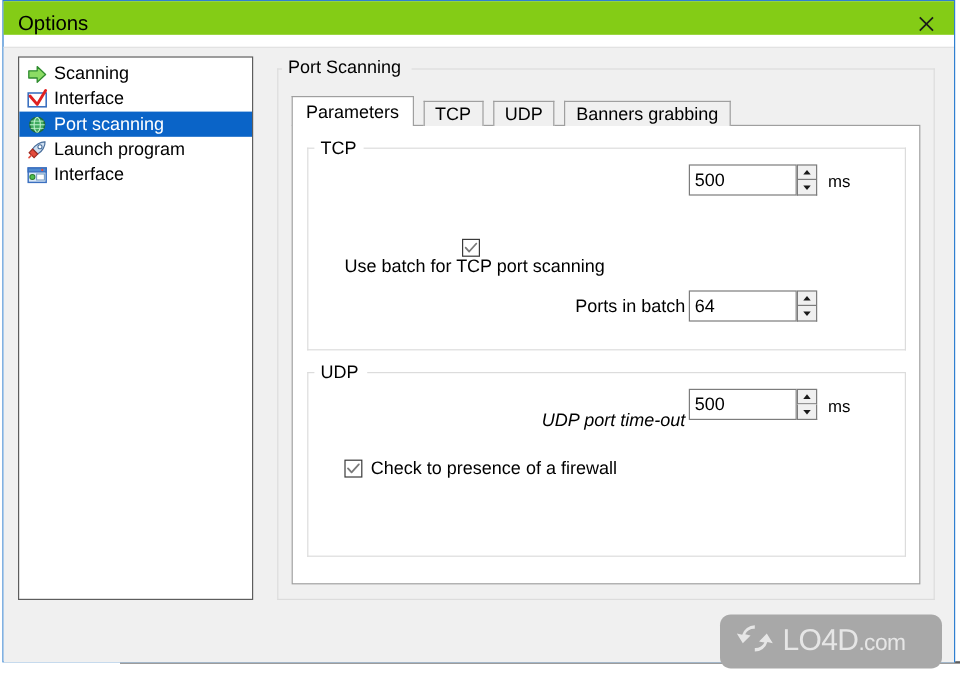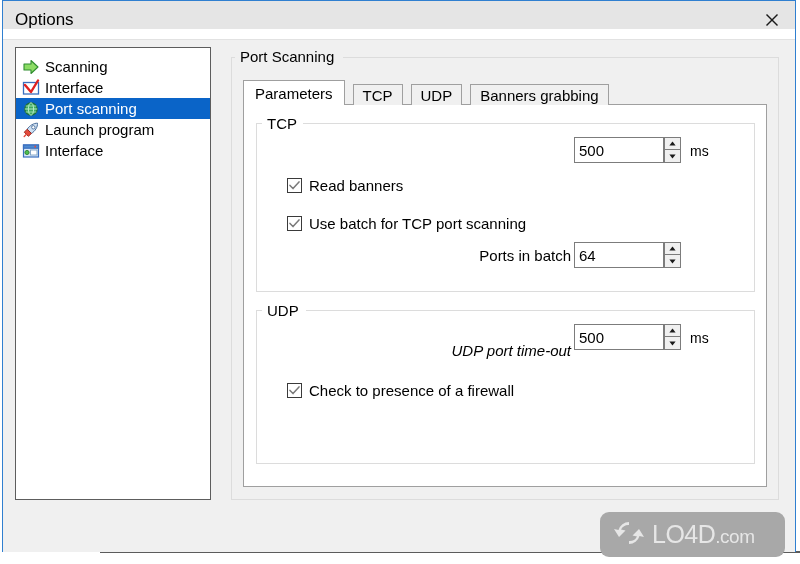--- a/index.html
+++ b/index.html
@@ -25,21 +25,21 @@
     border: 1px solid #2f7fd0;
     box-sizing: border-box;
   }
 
   
   #titlebar {
     position: absolute;
     left: 0; top: 0;
     width: 100%;
     height: 28px;
-    background: #e5e5e5;
+    background: #84cc16;
   }
   #title-text {
     position: absolute;
     left: 12px;
     top: 9px;
     font-size: 17px;
     color: #000000;
     letter-spacing: 0px;
     white-space: nowrap;
   }
@@ -365,21 +365,21 @@
           <line x1="12.5" y1="1.5" x2="1.5" y2="12.5" stroke="#1a1a1a" stroke-width="1.4"></line>
         </svg>
       </span>
     </div>
   </div>
 
   <div id="dialog-body">
 
     <div id="sidebar">
 
-      <div class="side-item" style="margin-top:8px;">
+      <div class="side-item" style="margin-top:3px;">
         <span class="ico">
           <svg width="18" height="18" viewBox="0 0 18 18">
             <path d="M2 6 H9 V2.5 L16 9 L9 15.5 V12 H2 Z" fill="#8cdc64" stroke="#2f8c2f" stroke-width="1.1" stroke-linejoin="round"></path>
           </svg>
         </span>
         <span class="lbl">Scanning</span>
       </div>
 
 
       <div class="side-item">
@@ -469,30 +469,22 @@
                 </svg>
             </div>
             <div class="spin-btn">
               <svg width="7" height="5" viewBox="0 0 7 5">
                   <path d="M3.5 4.4 L0.4 0.6 L6.6 0.6 Z" fill="#1a1a1a"></path>
                 </svg>
             </div>
           </div>
           <div class="unit" style="left:434px; top:28px;">ms</div>
 
-          <div class="checkrow" style="left:31px; top:62px;">
-            <span class="cbox">
-              <svg width="11" height="9" viewBox="0 0 11 9">
-                <path d="M1 4.4 L4 7.6 L10 0.9" fill="none" stroke="#7a7a7a" stroke-width="1.5" stroke-linecap="round" stroke-linejoin="round"></path>
-              </svg>
-            </span>
-            <span class="clabel">Read banners</span>
-          </div>
-
-          <div class="checkrow" style="left:31px; top:100px;">
+
+          <div class="checkrow" style="left:31px; top:84px;flex-direction:column;">
             <span class="cbox">
               <svg width="11" height="9" viewBox="0 0 11 9">
                 <path d="M1 4.4 L4 7.6 L10 0.9" fill="none" stroke="#7a7a7a" stroke-width="1.5" stroke-linecap="round" stroke-linejoin="round"></path>
               </svg>
             </span>
             <span class="clabel">Use batch for TCP port scanning</span>
           </div>
 
           <div class="row-label" style="left:120px; top:132px; width:195px;">Ports in batch</div>
           <div class="textbox" style="left:318px; top:127px; width:90px; height:26px;">64</div>

